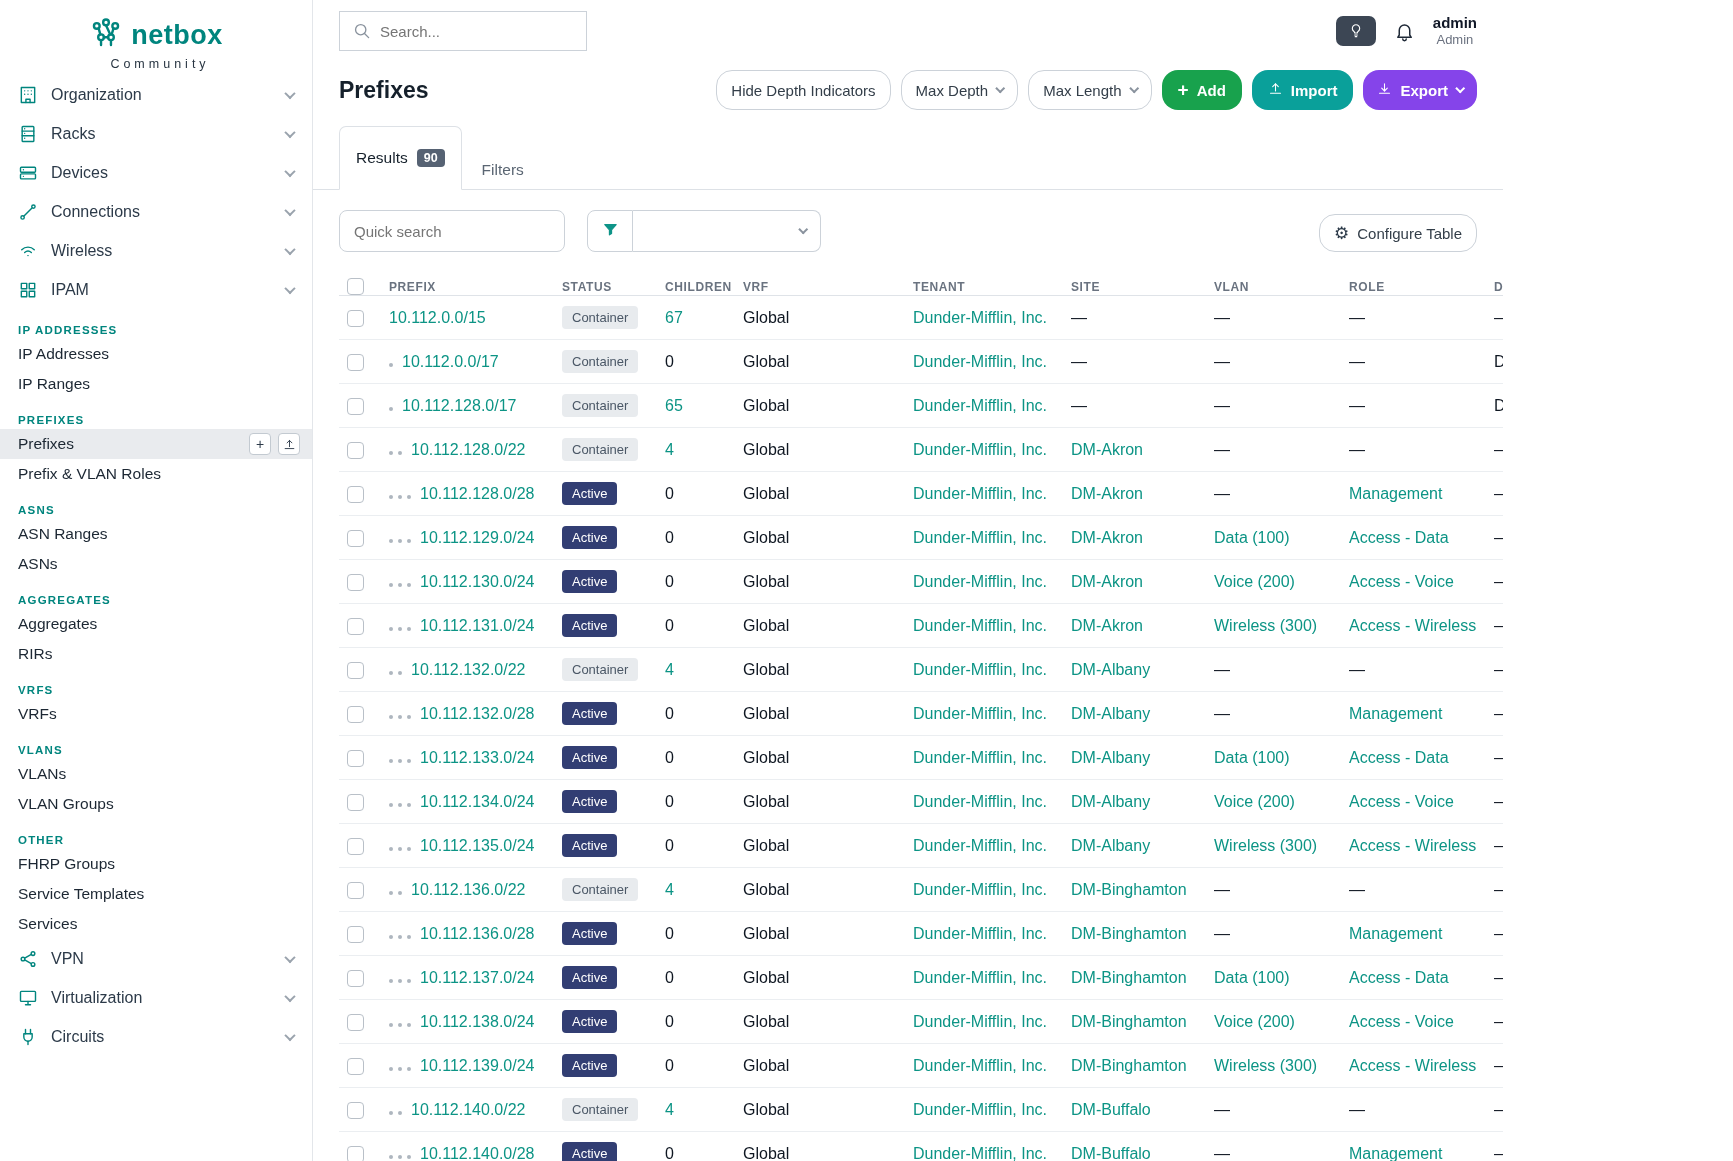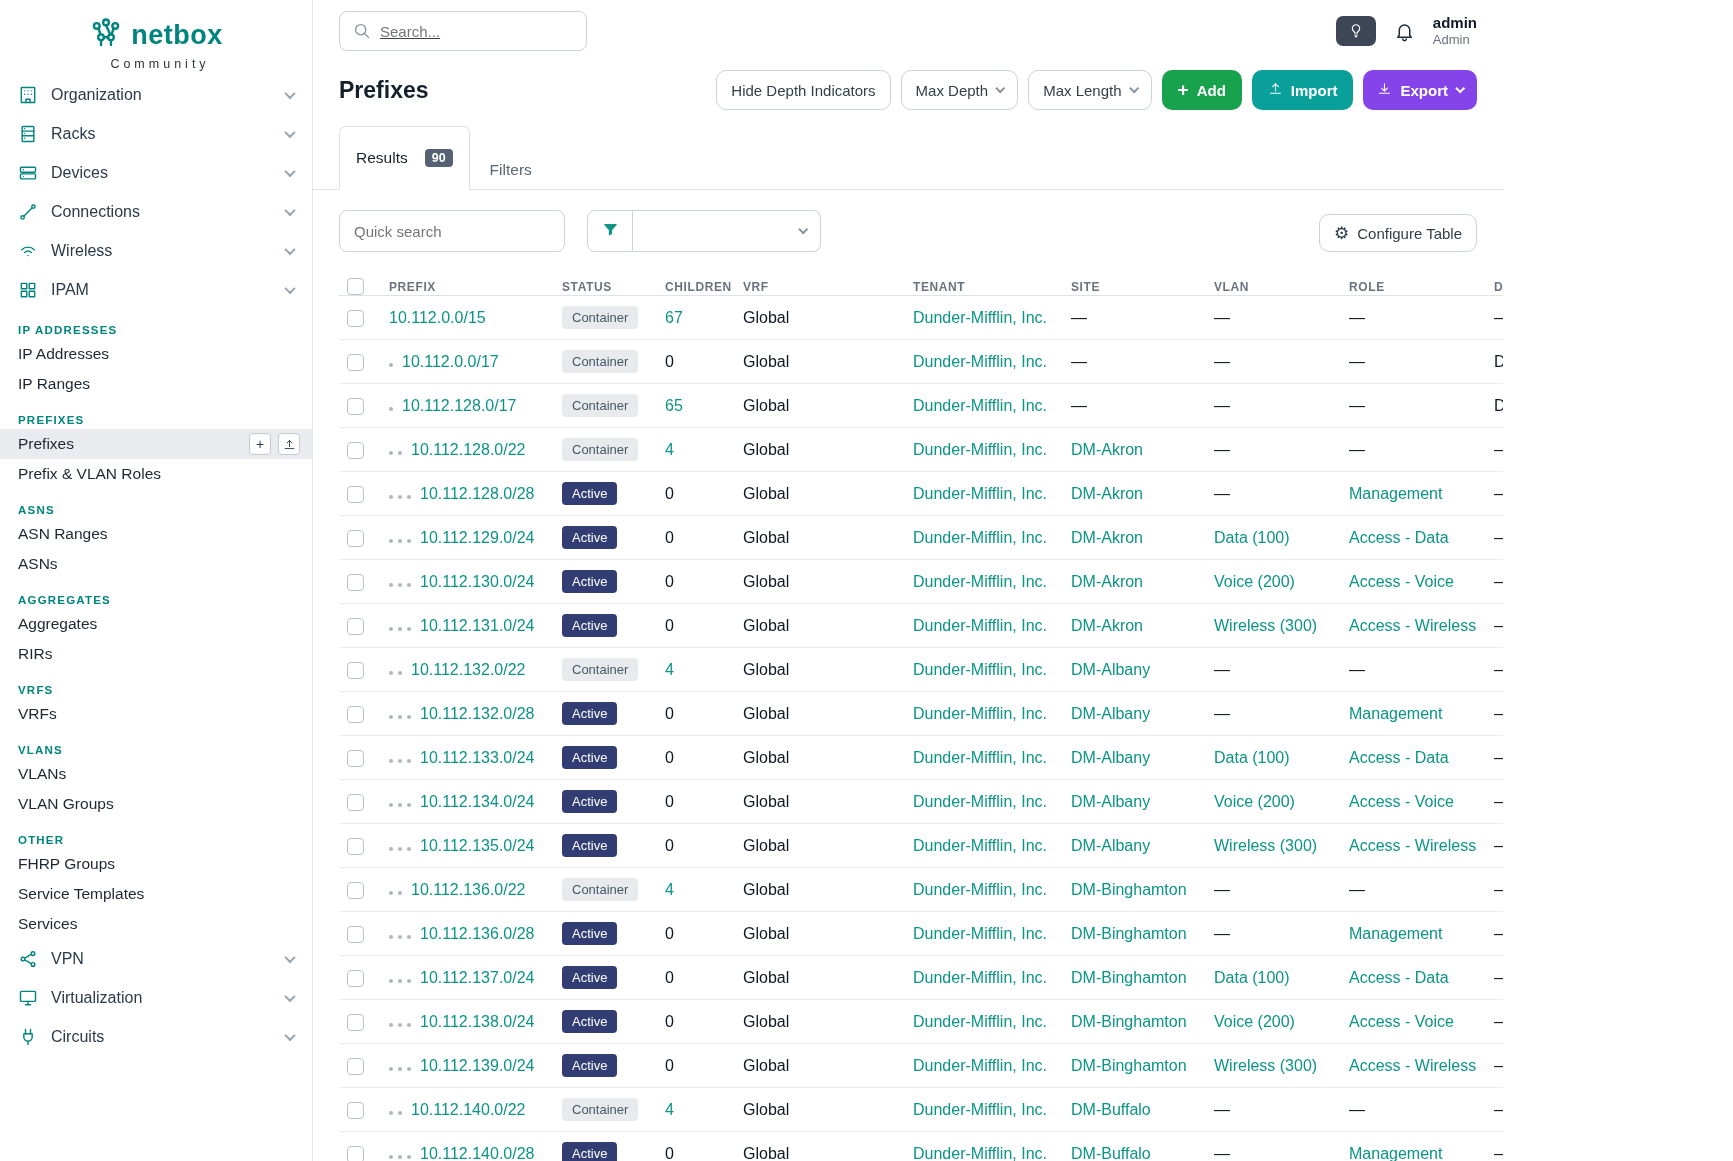--- a/index.html
+++ b/index.html
@@ -27,45 +27,45 @@
   .sub-label { flex: 1; }
   .qa { display: inline-flex; gap: 7px; }
   .qa-btn { width: 22px; height: 22px; border: 1px solid #c3cad1; border-radius: 4px; background: #fff; color: #2c3a49; font-size: 14px; display: inline-flex; align-items: center; justify-content: center; cursor: pointer; }
   .qa-ic { display: inline-flex; } .qa-ic svg { width: 13px; height: 13px; }
 
   
   .main { flex: 1; min-width: 0; display: flex; flex-direction: column; }
 
   .topbar { height: 62px; display: flex; align-items: center; padding: 0 26px; gap: 16px; }
   .searchbox { position: relative; width: 248px; }
-  .searchbox input { width: 100%; height: 40px; border: 1px solid #ccd2d9; border-radius: 8px; padding: 0 12px 0 40px; font-size: 15px; color: #374151; outline: none; font-family: inherit; text-decoration: underline; }
+  .searchbox input { width: 100%; height: 40px; border: 1px solid #ccd2d9; border-radius: 0; padding: 0 12px 0 40px; font-size: 15px; color: #374151; outline: none; font-family: inherit; }
   .searchbox .s-ic { position: absolute; left: 13px; top: 10px; color: #8a939e; } .searchbox svg { width: 19px; height: 19px; }
   .top-right { margin-left: auto; display: flex; align-items: center; gap: 18px; }
   .bulb-btn { width: 40px; height: 30px; border-radius: 7px; border: none; background: #3c4654; color: #fff; display: flex; align-items: center; justify-content: center; cursor: pointer; }
   .bulb-btn svg { width: 16px; height: 16px; }
   .bell { color: #1f2937; display: inline-flex; cursor: pointer; } .bell svg { width: 21px; height: 21px; }
-  .userbox { text-align: left; line-height: 1.2; cursor: pointer; }
+  .userbox { text-align: center; line-height: 1.2; cursor: pointer; }
   .user-name { font-size: 15px; font-weight: 700; color: #111827; }
   .user-role { font-size: 13px; color: #6b7280; }
 
   .title-row { display: flex; align-items: center; padding: 8px 26px 16px; }
   .page-title { font-size: 23px; font-weight: 700; color: #15202b; }
   .title-actions { margin-left: auto; display: flex; gap: 10px; align-items: center; }
-  .btn { height: 40px; border-radius: 10px; font-size: 15px; display: inline-flex; align-items: center; gap: 8px; cursor: pointer; font-family: inherit; border: none; }
+  .btn { height: 40px; border-radius: 16px; font-size: 15px; display: inline-flex; align-items: center; gap: 8px; cursor: pointer; font-family: inherit; border: none; }
   .btn-outline { background: #fff; border: 1px solid #ccd2d9; color: #333e49; padding: 0 14px; }
   .btn-green { background: #18a24d; color: #fff; padding: 0 16px; font-weight: 600; }
   .btn-teal { background: #0aa09a; color: #fff; padding: 0 16px; font-weight: 600; }
   .btn-purple { background: #8544ea; color: #fff; padding: 0 14px; font-weight: 600; }
   .btn svg { width: 15px; height: 15px; }
   .chev-sm { width: 7px; height: 7px; border-right: 2px solid #8a939e; border-bottom: 2px solid #8a939e; transform: rotate(45deg) translate(-1px,-2px); display: inline-block; }
   .chev-white { border-color: #fff; }
   .plus-g { font-size: 19px; font-weight: 700; line-height: 1; margin-top: -2px; }
 
   .tabs { padding: 0 26px; display: flex; align-items: flex-end; border-bottom: 1px solid #dde1e6; }
-  .tab-active { display: inline-flex; gap: 17px; align-items: center; padding: 22px 16px; border: 1px solid #dde1e6; border-bottom: 1px solid #fff; border-radius: 7px 7px 0 0; margin-bottom: -1px; font-size: 15.5px; color: #15202b; cursor: pointer; }
+  .tab-active { display: inline-flex; gap: 9px; align-items: center; padding: 22px 16px; border: 1px solid #dde1e6; border-bottom: 1px solid #fff; border-radius: 7px 7px 0 0; margin-bottom: -1px; font-size: 15.5px; color: #15202b; cursor: pointer; }
   .tab-badge { background: #566273; color: #fff; border-radius: 4px; font-size: 12.5px; font-weight: 700; padding: 2px 7px; }
   .tab-plain { padding: 10px 20px; font-size: 15.5px; color: #5b6673; cursor: pointer; }
 
   .controls { display: flex; align-items: flex-end; padding: 20px 26px 14px; }
   .quick-input { width: 226px; height: 42px; border: 1px solid #ccd2d9; border-radius: 8px; padding: 0 14px; font-size: 15px; color: #374151; outline: none; font-family: inherit; }
   .filter-group { display: flex; margin-left: 22px; }
   .funnel-btn { width: 46px; height: 42px; border: 1px solid #ccd2d9; border-radius: 8px 0 0 8px; background: #fff; display: flex; align-items: center; justify-content: center; color: #0e9488; cursor: pointer; }
   .funnel-btn svg { width: 17px; height: 17px; }
   .filter-select { width: 188px; height: 42px; border: 1px solid #ccd2d9; border-left: none; border-radius: 0 8px 8px 0; display: flex; align-items: center; justify-content: flex-end; padding: 0 14px; cursor: pointer; }
   .cfg-btn { margin-left: auto; height: 38px; }

